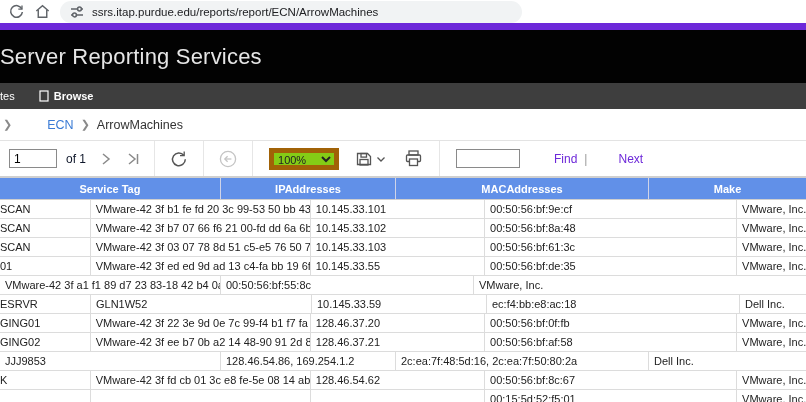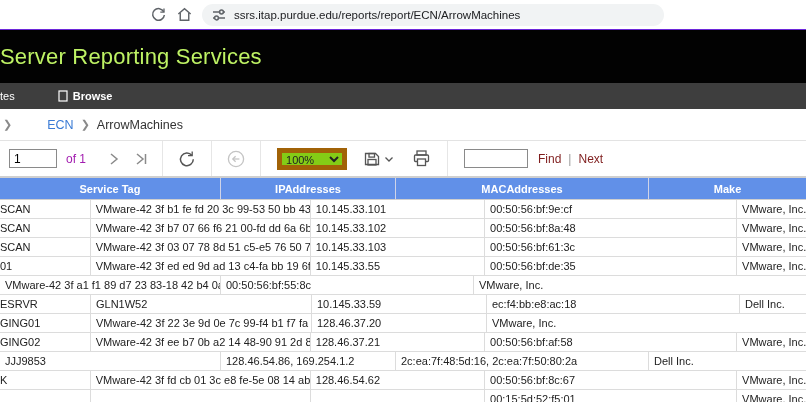--- a/index.html
+++ b/index.html
@@ -2,56 +2,56 @@
 <html><head>
 <meta charset="utf-8">
 <style>
   * { box-sizing: border-box; }
   html,body { margin:0; padding:0; }
   body { font-family:"Liberation Sans", sans-serif; background:#fff; }
   .page { position:relative; width:806px; height:402px; overflow:hidden; background:#fff; }
 
   
   .browser-bar { height:30px; display:flex; align-items:center; gap:9px;
-    padding-left:8px; background:#fff; border-bottom:1px solid #6d28d9;justify-content:center; }
+    padding-left:8px; background:#fff; border-bottom:7px solid #6d28d9; }
   .nav-icon { width:17px; height:17px; color:#5f6368; flex:0 0 auto; cursor:pointer; }
   .address-pill { width:462px; height:22px; background:#f1f3f4; border-radius:12px;
     display:flex; align-items:center; gap:8px; padding:0 10px; }
   .tune-icon { width:14px; height:14px; color:#5f6368; flex:0 0 auto; }
   .url-text { font-size:11.5px; color:#202124; white-space:nowrap; }
 
   
-  .app-header { height:53px; background:#020202; color:#bef264; display:flex; align-items:center; }
+  .app-header { height:53px; background:#020202; color:#e5e5e5; display:flex; align-items:center; }
   .app-title { font-size:22px; font-weight:400; letter-spacing:.2px; margin-left:0; white-space:nowrap; }
 
   
-  .menu-bar { height:26px; background:#3e3e3e; color:#fff; display:flex; align-items:center; font-size:11px;gap:19px; }
+  .menu-bar { height:26px; background:#3e3e3e; color:#fff; display:flex; align-items:center; font-size:11px; }
   .fav-frag { margin-right:24px; white-space:nowrap; }
   .browse-item { display:flex; align-items:center; gap:5px; font-weight:700; cursor:pointer;text-align:right; }
   .browse-icon { width:10px; height:12px; }
 
   
   .breadcrumb { height:31px; display:flex; align-items:center; gap:7px; font-size:12.5px; padding-left:3px; background:#fff; }
   .crumb-sep { color:#8a8a8a; font-size:11px; }
   .crumb-link { color:#3a7bd5; cursor:pointer; text-decoration:none;margin-left:28px; }
   .crumb-current { color:#333; }
 
   
   .toolbar { height:37px; border-top:1px solid #e3e3e3; border-bottom:1px solid #cfcfcf;
     display:flex; align-items:center; padding-left:9px; background:#fff; }
   .tb-sep { width:1px; align-self:stretch; background:#e6e6e6; }
   .page-input { width:48px; height:19px; border:1px solid #8a8a8a; font-size:12px;
     font-family:"Liberation Sans",sans-serif; padding:1px 4px; margin-right:9px; }
-  .of-label { font-size:12px; color:#a21caf; margin-right:20px; }
+  .of-label { font-size:12px; color:#0f172a; margin-right:12px; }
   .tb-icon { color:#666; display:inline-flex; align-items:center; cursor:pointer; }
   .zoom-select { height:22px; width:70px; font-size:11px; font-family:"Liberation Sans",sans-serif;
     border:5px solid #a16207; background:#84cc16; color:#222; }
   .find-input { width:64px; height:19px; border:1px solid #8a8a8a; font-size:12px;
     font-family:"Liberation Sans",sans-serif; padding:1px 4px; }
-  .find-label, .next-label { font-size:12px; color:#7f1d1d; cursor:pointer; }
+  .find-label, .next-label { font-size:12px; color:#6d28d9; cursor:pointer;margin-left:24px; }
   .find-divider { font-size:12px; color:#9a9a9a; }
 
   
   .rpt-table { border-top:1px solid #cfcfcf; font-size:11px; }
   .t-head { display:flex; height:22px; background:#6190e8; color:#fff; font-weight:700; }
   .t-head .cell { line-height:22px; text-align:center; overflow:hidden; white-space:nowrap;
     border-right:1px solid #cfd4e8; border-bottom:1px solid #cfcfcf; }
   .t-head .clip-left { display:block; width:113px; margin-left:-22px; text-align:center; }
   .t-row { display:flex; height:19px; background:#fff;border-radius:9px; }
   .t-row .cell { line-height:18px; border-right:1px solid #dcdcdc; border-bottom:1px solid #dcdcdc;
@@ -211,20 +211,21 @@
           <div class="cell c0">ESRVR</div>
           <div class="cell c1">GLN1W52</div>
           <div class="cell c2">10.145.33.59</div>
           <div class="cell c3">ec:f4:bb:e8:ac:18</div>
           <div class="cell c4">Dell Inc.</div>
         </div>
         <div class="t-row">
           <div class="cell c0">GING01</div>
           <div class="cell c1">VMware-42 3f 22 3e 9d 0e 7c 99-f4 b1 f7 fa 94 cb 0a 56</div>
           <div class="cell c2">128.46.37.20</div>
+          <div class="cell c3">00:50:56:bf:0f:fb</div>
           <div class="cell c4">VMware, Inc.</div>
         </div>
         <div class="t-row">
           <div class="cell c0">GING02</div>
           <div class="cell c1">VMware-42 3f ee b7 0b a2 14 48-90 91 2d 85 b9 d0 53 77</div>
           <div class="cell c2">128.46.37.21</div>
           <div class="cell c3">00:50:56:bf:af:58</div>
           <div class="cell c4">VMware, Inc.</div>
         </div>
         <div class="t-row">

